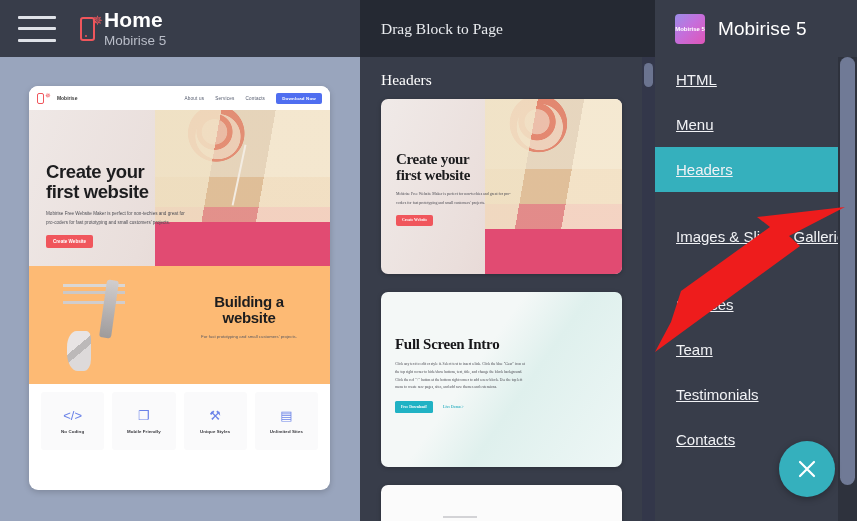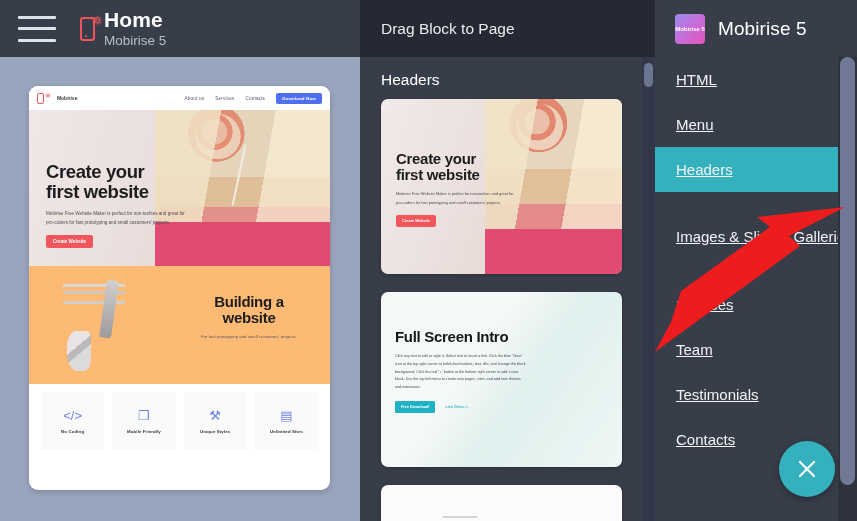--- a/index.html
+++ b/index.html
@@ -100,21 +100,21 @@
   .sc-h2 { font-size: 15px; font-weight: bold; color: #1d1d1f; line-height: 1.08; letter-spacing:-.3px;}
   .sc-sub { margin-top: 8px; font-size: 4.3px; color: #5a5a62; }
 
   .sc-features { display: flex; gap: 8px; padding: 8px 12px 0 12px; background:#fff; }
   .sc-feat { flex:1; background:#fafafb; border-radius: 3px; height: 58px;
     display:flex; flex-direction:column; align-items:center; justify-content:center; gap:7px;}
   .sc-feat .ic { color:#6b83e8; font-size: 13px; line-height: 13px; }
   .sc-feat .lb { font-size: 4.4px; color:#34343a; font-weight: bold; letter-spacing:.1px;}
 
   
-  .center-panel { width: 295px; height: 521px; position: relative; background: #383d4a; }
+  .center-panel { width: 295px; height: 521px; position: relative; background: #383d4a; font-family: Liberation Serif, serif; }
   .center-header { height: 57px; background: #252933; display:flex; align-items:center;
     padding-left: 21px; }
   .center-header .ttl { color: #e9ebef; font-size: 15.5px; }
   .center-body { position:absolute; top:57px; left:0; right:0; bottom:0; overflow:hidden; }
   .cat-title { color:#ffffff; font-size: 15.5px; padding: 14px 0 10px 21px; }
   .blocks { padding: 0 21px; display:flex; flex-direction:column; gap: 18px; }
   .block-thumb { width: 241px; height: 175px; border-radius: 7px; overflow:hidden;
     background:#fff; position:relative; box-shadow: 0 1px 4px rgba(0,0,0,.25); }
 
   .bt1 { background: linear-gradient(110deg,#f0eae8 0%,#eadedb 45%,#dfcac8 100%); }
@@ -127,21 +127,21 @@
       linear-gradient(180deg,#e9e1db 0 40%, #dcb391 40% 60%, #e14b72 60% 100%); }
   .bt1 .hair { position:absolute; right:0; top:0; width:57%; height:74%;
     background: linear-gradient(100deg, rgba(241,227,198,.93) 0 33%, rgba(228,203,162,.5) 33% 62%, rgba(247,234,208,.86) 62% 100%); }
   .bt1 .txt { position:absolute; left:15px; top:52px; width:118px; }
   .bt1 .h { font-size: 15px; font-weight:bold; color:#1b1b1d; line-height:1.08; letter-spacing:-.3px;}
   .bt1 .p { margin-top:7px; font-size:3.9px; color:#4b4b53; line-height:2.1; }
   .bt1 .b { margin-top:8px; display:inline-block; background:#f0565c; color:#fff;
     font-size:3.9px; font-weight:bold; padding:3.5px 6px; border-radius:2px;}
 
   .bt2 { background: linear-gradient(125deg,#f4f8f7 0 40%, #dff0ed 58%, #eef7f6 100%); }
-  .bt2 .txt { position:absolute; left:14px; top:36px; width:132px; }
+  .bt2 .txt { position:absolute; left:14px; top:44px; width:132px; }
   .bt2 .h { font-size:15px; font-weight:bold; color:#17171a; letter-spacing:-.3px;}
   .bt2 .p { margin-top:8px; font-size:3.7px; color:#4a4a52; line-height:2.1; }
   .bt2 .row { margin-top:9px; display:flex; align-items:center; gap:10px; }
   .bt2 .b { background:#20b2c4; color:#fff; font-size:3.8px; font-weight:bold;
     padding:4px 6px; border-radius:1.5px; }
   .bt2 .lk { color:#3fb6c6; font-size:3.8px; font-weight:bold; }
 
   .bt3 { background:#fbfbfb; }
   .bt3 .sax { position:absolute; left:62px; top:26px; width:34px; height:58px;
     background: linear-gradient(180deg, transparent 0 8%, #d3d3d6 8% 12%, transparent 12% 20%,

